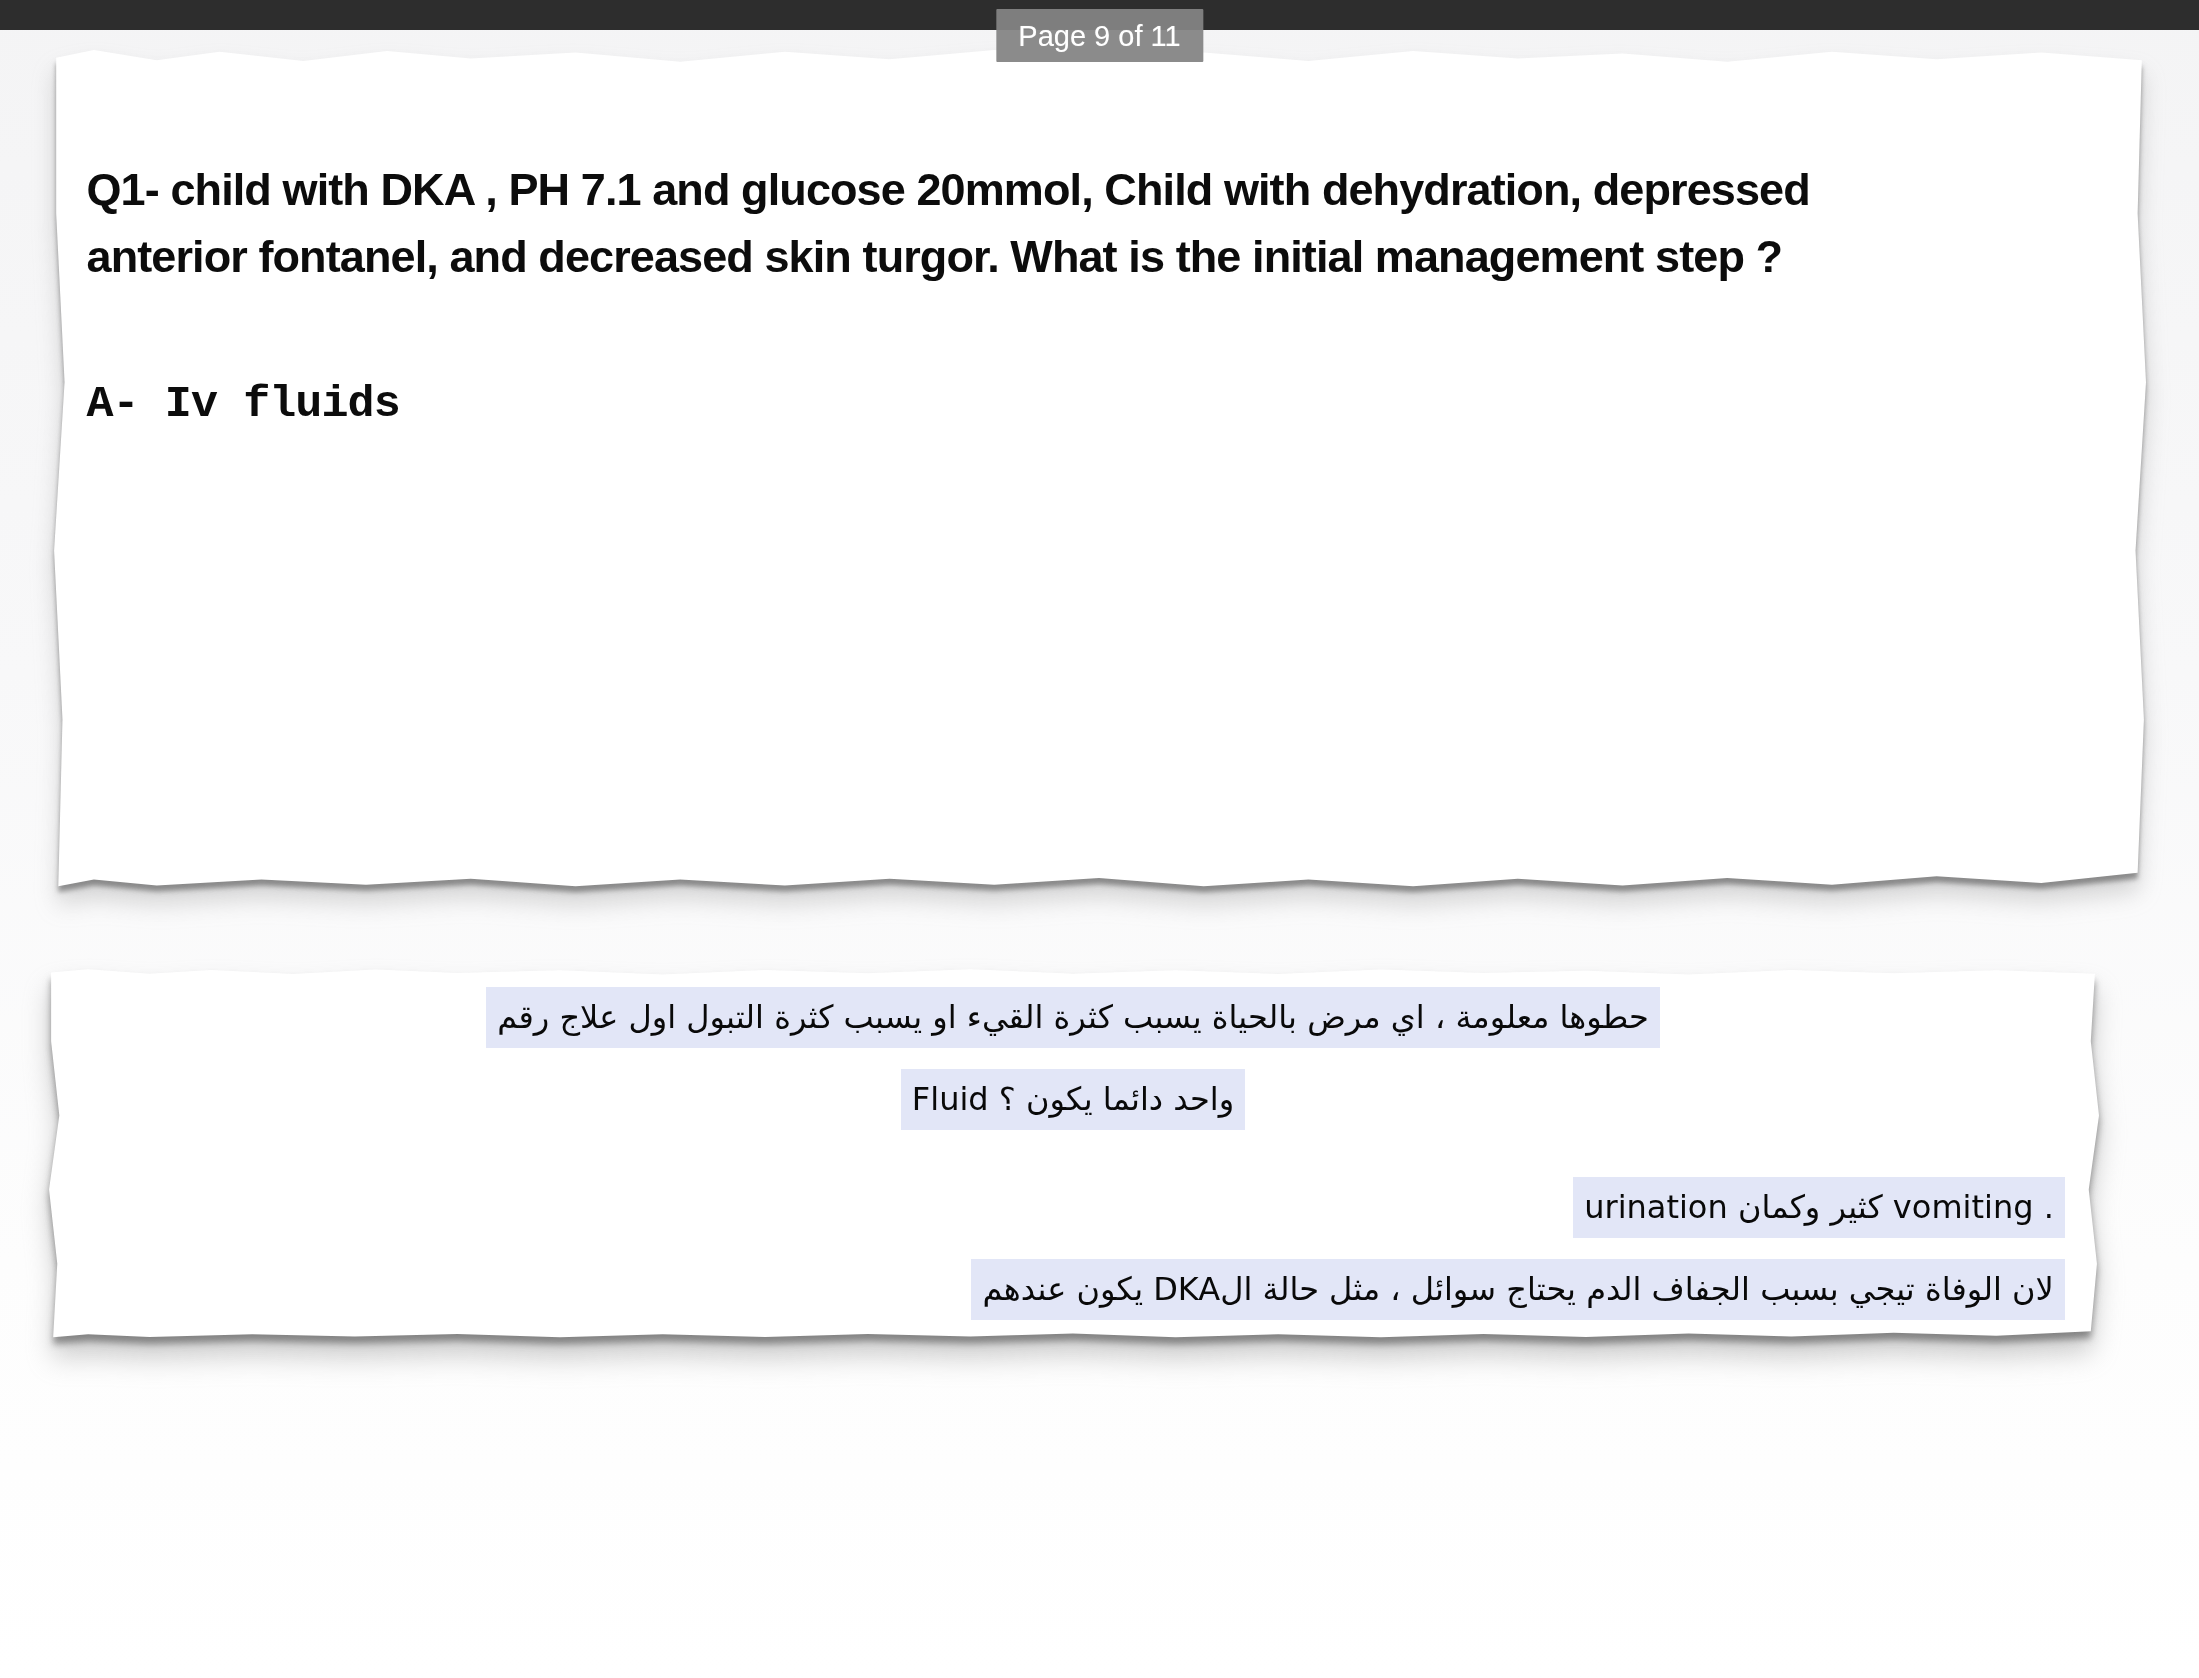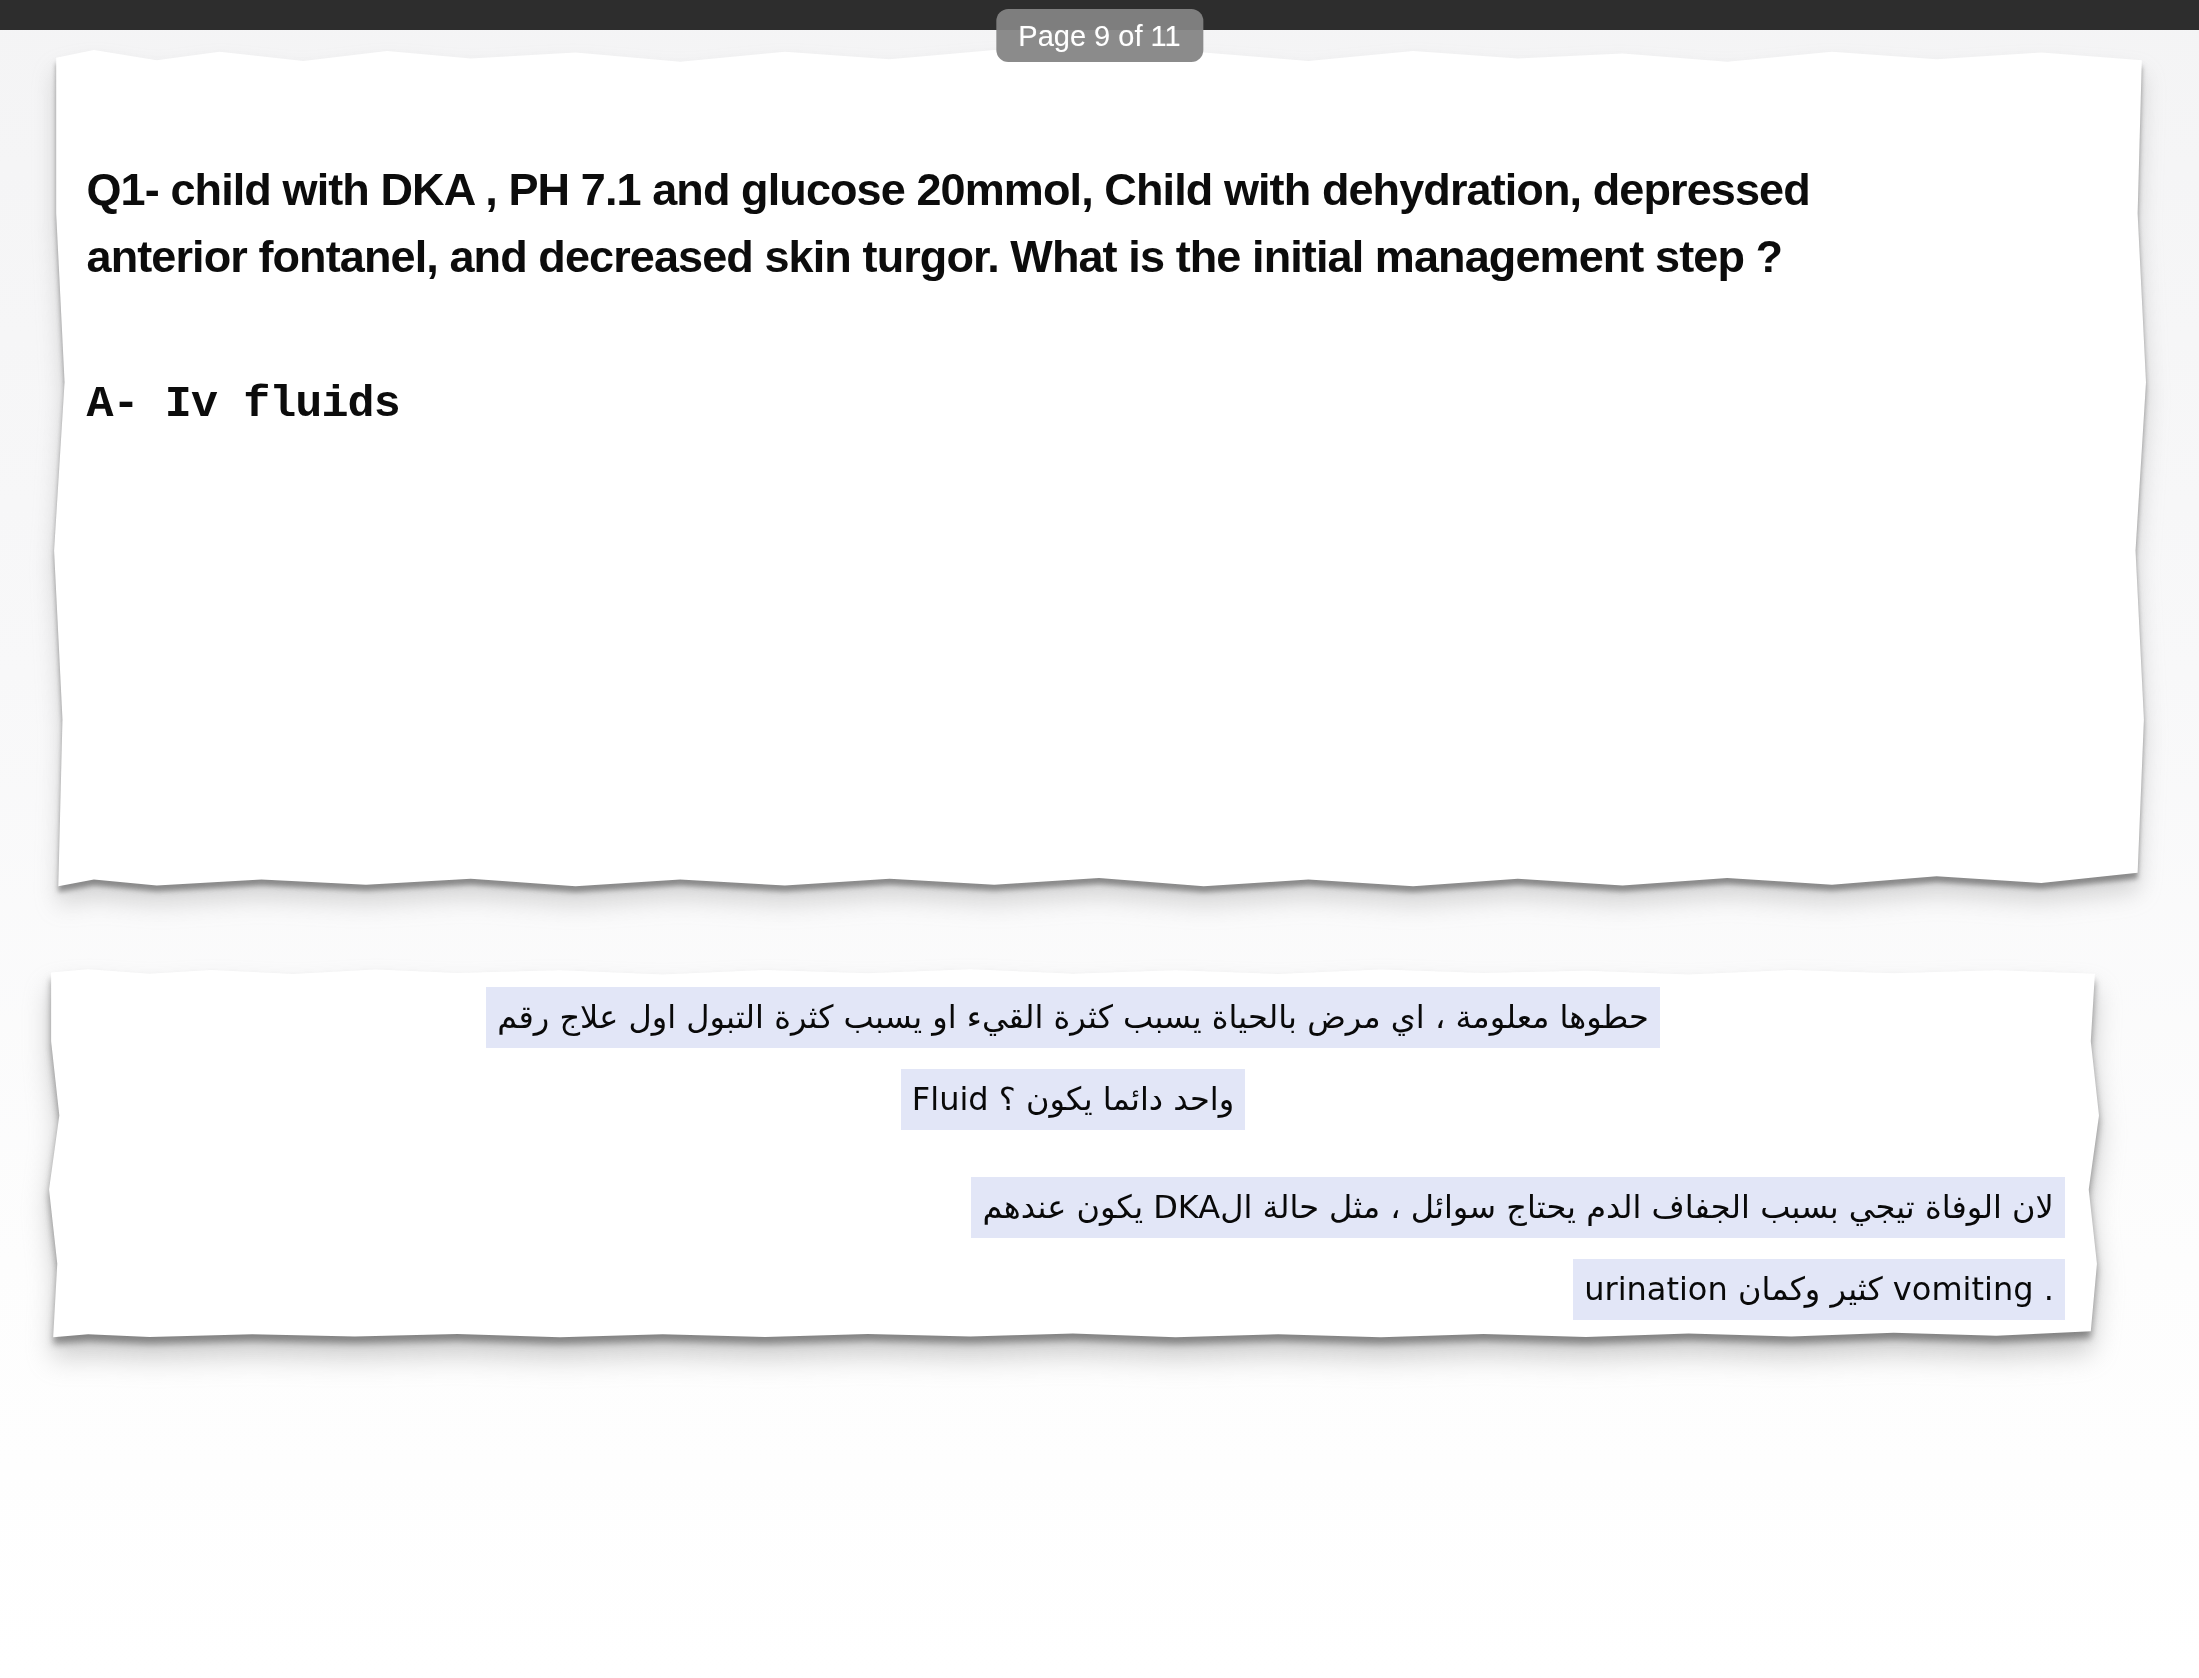--- a/index.html
+++ b/index.html
@@ -22,21 +22,21 @@
   .page-badge {
     position: absolute;
     top: 9.4px;
     left: 50%;
     transform: translateX(-50%);
     background: rgba(132,132,132,0.94);
     color: #ffffff;
     font-size: 29px;
     line-height: 34px;
     padding: 9.4px 22.5px;
-    border-radius: 12px;
+    border-radius: 1px;
     white-space: nowrap;
     z-index: 10;
     text-shadow: 0 0 0.9px rgba(255,255,255,0.4);
   }
 
   
   .card-shadow-1 {
     position: absolute;
     left: 52px; top: 45px;
     width: 2094px; height: 843px;
@@ -148,23 +148,23 @@
         <div class="ar-line">
           <span class="hl">حطوها معلومة ، اي مرض بالحياة يسبب كثرة القيء او يسبب كثرة التبول اول علاج رقم</span>
         </div>
         <div class="ar-line">
           <span class="hl">واحد دائما يكون ؟  Fluid</span>
         </div>
       </div>
 
       <div class="para-right">
         <div class="ar-line">
-          <span class="hl">لان الوفاة تيجي بسبب الجفاف الدم يحتاج سوائل ، مثل حالة الDKA يكون عندهم</span>
+          <span class="hl">urination كثير وكمان vomiting .</span>
         </div>
         <div class="ar-line">
-          <span class="hl">urination كثير وكمان vomiting .</span>
+          <span class="hl">لان الوفاة تيجي بسبب الجفاف الدم يحتاج سوائل ، مثل حالة الDKA يكون عندهم</span>
         </div>
       </div>
 
     </div>
   </div>
 </div>
 
 
 </body></html>

